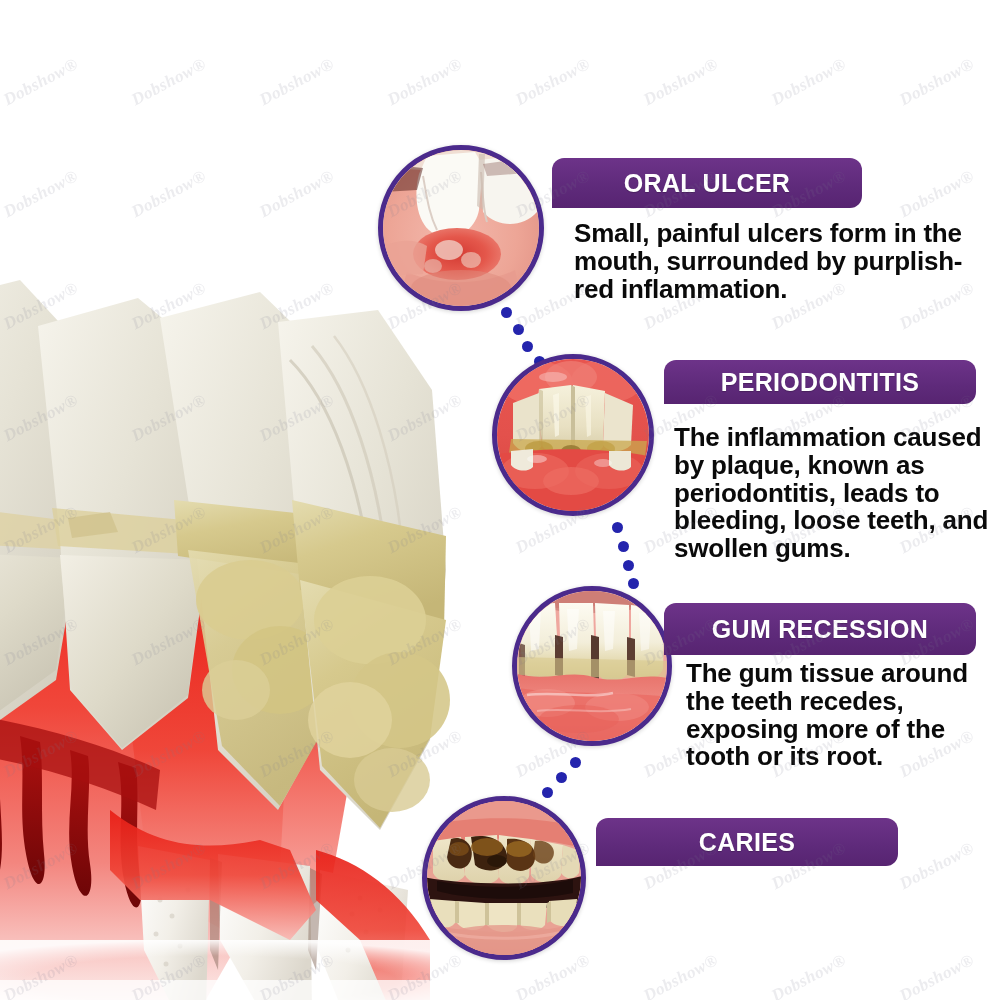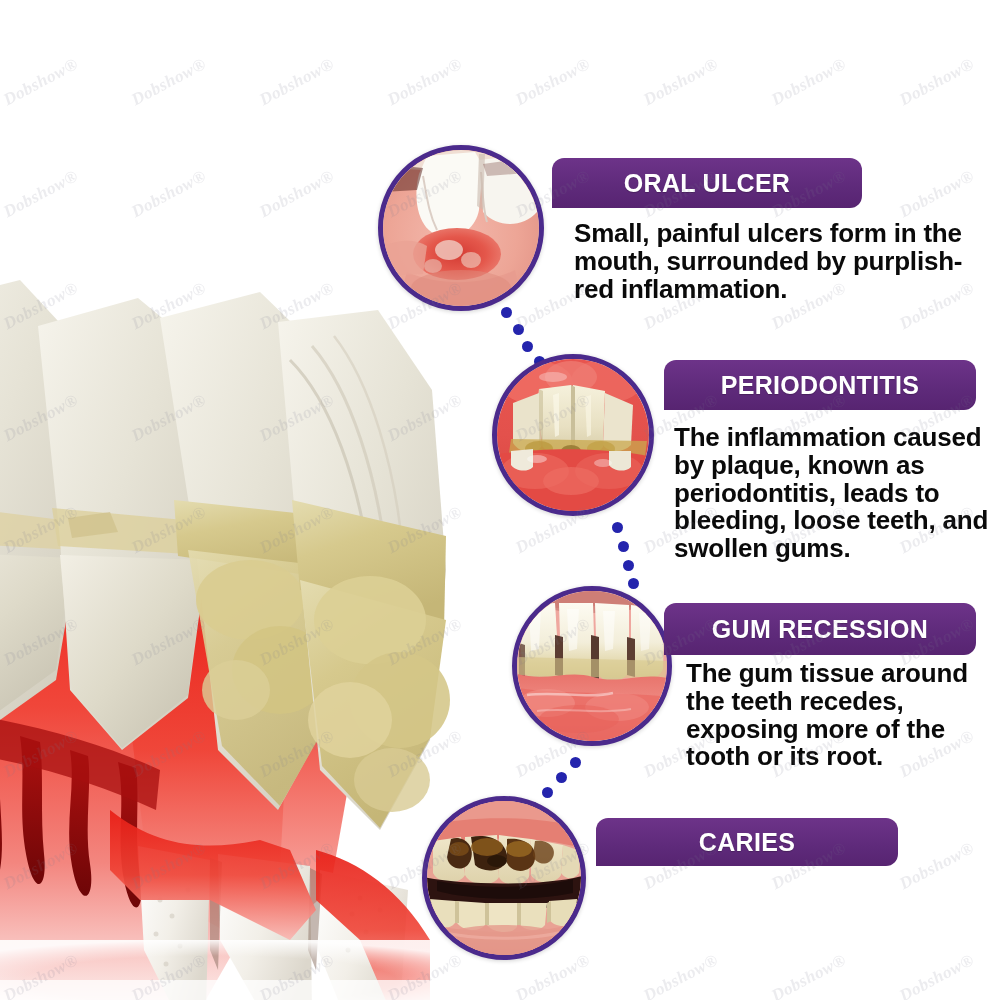--- a/index.html
+++ b/index.html
@@ -72,21 +72,21 @@
   .label-pill .pill-text {
     color:#ffffff;
     font-weight:bold;
     font-size:25px;
     letter-spacing:0.3px;
     white-space:nowrap;
     text-shadow:0 1px 1px rgba(0,0,0,0.22);
   }
 
   #pill-ulcer      { left:552px; top:158px; width:310px; height:50px; border-radius:12px 12px 12px 0; }
-  #pill-perio      { left:664px; top:360px; width:312px; height:50px; border-radius:12px 12px 12px 0; }
+  #pill-perio      { left:664px; top:360px; width:312px; height:44px; border-radius:12px 12px 12px 0; }
   #pill-recession  { left:664px; top:603px; width:312px; height:52px; border-radius:12px 12px 12px 0; }
   #pill-caries     { left:596px; top:818px; width:302px; height:48px; border-radius:12px 12px 12px 0; }
 
   
   .desc {
     position:absolute;
     color:#0a0a0a;
     font-size:26px;
     font-weight:bold;
     line-height:1.07;

